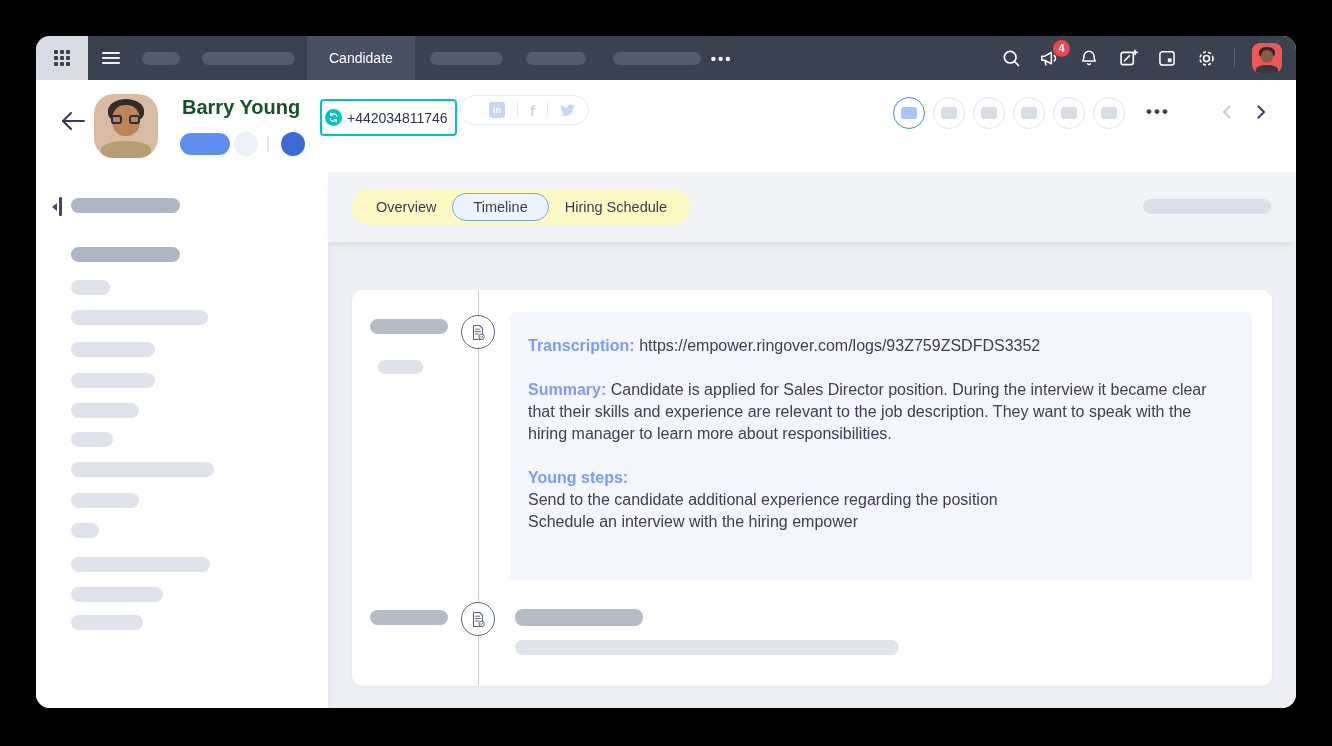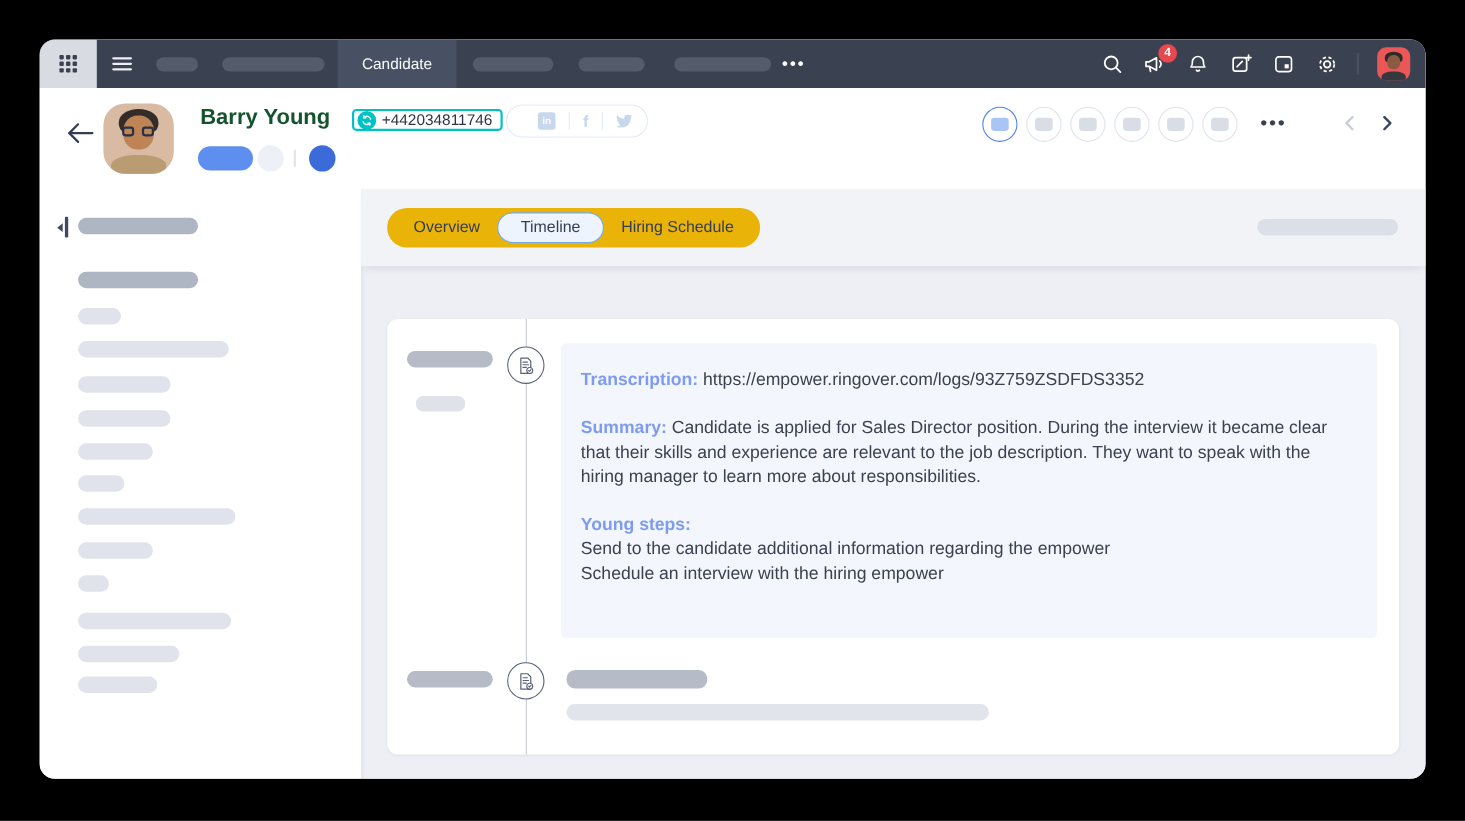--- a/index.html
+++ b/index.html
@@ -34,21 +34,21 @@
   .header { height:92px; background:#fff; position:relative; flex-shrink:0; }
   .back-btn { position:absolute; left:24px; top:30px; cursor:pointer; }
   .profile-avatar { position:absolute; left:58px; top:14px; width:64px; height:64px; border-radius:20px;
                     background:#D8BBA2; overflow:hidden; }
   .profile-avatar .hair { position:absolute; left:14px; top:5px; width:36px; height:24px; background:#332C28; border-radius:50% 50% 42% 42%; }
   .profile-avatar .face { position:absolute; left:18px; top:11px; width:28px; height:31px; background:#BF8456; border-radius:46%; }
   .profile-avatar .lens { position:absolute; top:21px; width:11px; height:9px; border:2px solid #273044; border-radius:3px; }
   .profile-avatar .lens.l { left:17px; } .profile-avatar .lens.r { left:35px; }
   .profile-avatar .torso { position:absolute; left:7px; bottom:-3px; width:50px; height:20px; background:#B99C72; border-radius:45% 45% 0 0; }
   .candidate-name { position:absolute; left:146px; top:16px; font-size:20px; font-weight:600; color:#14532d; }
-  .phone-badge { position:absolute; left:284px; top:19px; height:20px; display:flex; align-items:center; gap:5px;
+  .phone-badge { position:absolute; left:284px; top:19px; height:37px; display:flex; align-items:center; gap:5px;
                  border:2px solid #00C2C4; border-radius:4px; padding:0 7px 0 3px; background:#fff; cursor:pointer; }
   .phone-badge .sync { width:17px; height:17px; border-radius:50%; background:#00C2C4; display:flex; align-items:center; justify-content:center; }
   .phone-badge .num { font-size:14px; color:#2C3347; }
   .social-pill { position:absolute; left:424px; top:15px; height:30px; display:flex; align-items:center;
                  border:1px solid #E3EAF5; border-radius:15px; background:#fff; }
   .social-cell { padding:0 12px; height:16px; display:flex; align-items:center; justify-content:center; cursor:pointer; }
   .social-cell + .social-cell { border-left:1px solid #E3EAF5; }
   .li-box { width:16px; height:16px; background:#C7D7EE; border-radius:3px; color:#fff; font-size:9px;
             font-weight:bold; display:flex; align-items:center; justify-content:center;margin-left:16px; }
   .fb-letter { color:#C7D7EE; font-size:15px; font-weight:bold; }
@@ -72,21 +72,21 @@
   .collapse-ctl .tri { width:0; height:0; border-top:4px solid transparent; border-bottom:4px solid transparent; border-right:5px solid #3F4963; }
   .collapse-ctl .bar { width:2.5px; height:19px; background:#3F4963; border-radius:1px; }
   .ph-bar { position:absolute; height:15px; border-radius:8px; }
   .ph-dark { background:#AEB5C3; }
   .ph-light { background:#E0E3EB; }
 
   .main { flex:1; background:#EDEFF4; display:flex; flex-direction:column; min-width:0;
           box-shadow:inset 6px 0 6px -6px rgba(40,50,70,0.10); }
   .tabband { height:70px; background:#F1F3F7; position:relative; z-index:2;
              box-shadow:0 6px 7px -4px rgba(40,50,70,0.12); flex-shrink:0; }
-  .tabs-pill { position:absolute; left:24px; top:17px; height:36px; background:#eab308; border-radius:18px;
+  .tabs-pill { position:absolute; left:24px; top:17px; height:36px; background:#fef9c3; border-radius:18px;
                display:flex; align-items:center; padding:0 8px; }
   .tab-item { padding:0 16px; font-size:14.5px; color:#353D54; font-weight:500; cursor:pointer; white-space:nowrap; }
   .tab-item.active { border:1px solid #74A9E2; background:#EDF4FD; border-radius:15px; padding:5px 20px; }
   .tabband-ph { position:absolute; left:815px; top:27px; width:128px; height:15px; border-radius:8px; background:#DBDFE8; }
 
   .content { flex:1; position:relative;text-decoration:underline; }
   .card { position:absolute; left:24px; top:48px; width:920px; height:396px; background:#fff;
           border-radius:10px; box-shadow:0 1px 3px rgba(40,50,70,0.06); }
   .tl-line { position:absolute; left:126px; top:0; bottom:0; width:1px; background:#C9CDD6; }
   .tl-circle { position:absolute; left:109px; width:34px; height:34px; border-radius:50%; background:#fff;
@@ -306,21 +306,21 @@
                 <circle cx="11.6" cy="12.8" r="2.7" fill="#fff" stroke="#596277" stroke-width="1"></circle>
                 <path d="M10.5 12.8l.8.8 1.4-1.5" stroke="#596277" stroke-width="1" fill="none" stroke-linecap="round" stroke-linejoin="round"></path>
               </svg>
           </div>
 
           <div class="bluebox">
             <p class="para"><span class="lbl">Transcription:</span> <span>https://empower.ringover.com/logs/93Z759ZSDFDS3352</span></p>
             <p class="para"><span class="lbl">Summary:</span> <span>Candidate is applied for Sales Director position. During the interview it became clear that their skills and experience are relevant to the job description. They want to speak with the hiring manager to learn more about responsibilities.</span></p>
             <p class="para">
               <span class="lbl">Young steps:</span><br>
-              <span>Send to the candidate additional information regarding the empower</span><br>
+              <span>Send to the candidate additional experience regarding the position</span><br>
               <span>Schedule an interview with the hiring empower</span>
             </p>
           </div>
 
           <div class="ph-bar" style="left:18px; top:320px; width:78px; background:#B5BCC8;"></div>
           <div class="tl-circle" style="top:312px;">
             <svg width="16" height="17" viewBox="0 0 16 17" fill="none">
                 <path d="M3.5 1.5h6.2l2.8 2.8v11.2h-9z" fill="#fff" stroke="#596277" stroke-width="1.1" stroke-linejoin="round"></path>
                 <path d="M5.5 5.2h4M5.5 7.6h5M5.5 10h3" stroke="#596277" stroke-width="1" stroke-linecap="round"></path>
                 <circle cx="11.6" cy="12.8" r="2.7" fill="#fff" stroke="#596277" stroke-width="1"></circle>

